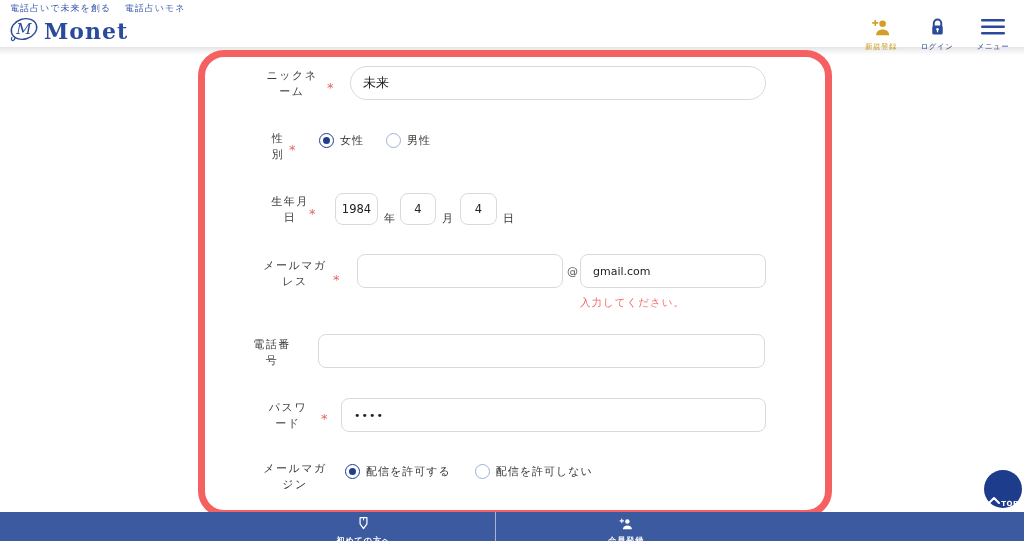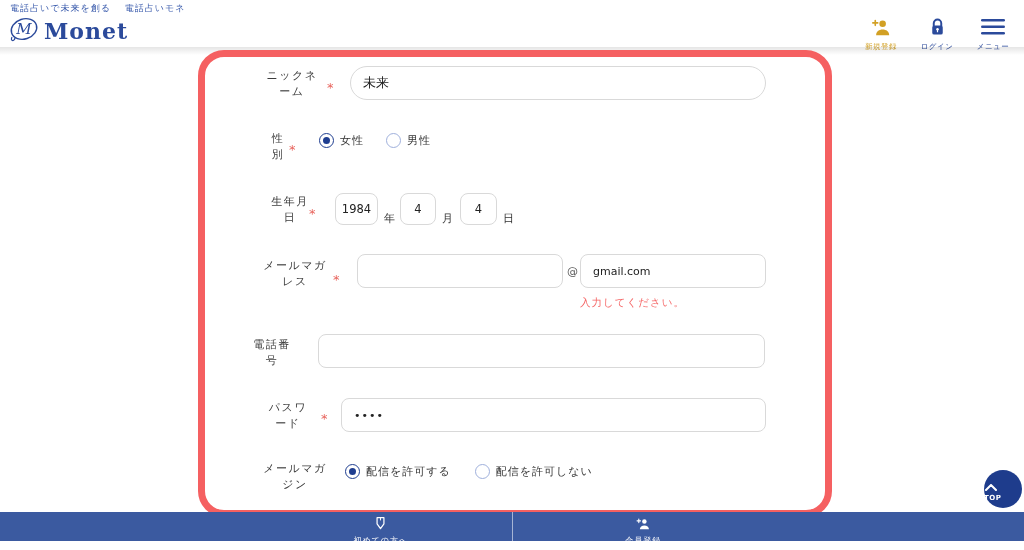--- a/index.html
+++ b/index.html
@@ -48,28 +48,28 @@
   .radio { width:15px; height:15px; border-radius:50%; border:1.5px solid #9fb0dc; background:#fff;
     display:inline-flex; align-items:center; justify-content:center; cursor:pointer; flex:none; }
   .radio.checked { border-color:#1f3e90; }
   .radio .radio-dot { width:0; height:0; }
   .radio.checked .radio-dot { width:7px; height:7px; border-radius:50%; background:#1f3e90; }
   .radio-label { font-size:11px; color:#333; margin-left:6px; letter-spacing:1px; }
   .radio-gap { display:inline-block; }
 
   
   .footer { position:absolute; top:512px; left:0; width:100%; height:29px; background:#3b5aa0; }
-  .footer-nav { position:absolute; left:250px; top:0; width:524px; height:35px; display:flex; }
+  .footer-nav { position:absolute; left:233px; top:0; width:524px; height:35px; display:flex;font-weight:bold; }
   .footer-cell { flex:1 1 0; display:flex; flex-direction:column; align-items:center;
     justify-content:center; gap:1px; cursor:pointer; padding-top:1px; }
   .footer-cell + .footer-cell { border-left:1px solid rgba(255,255,255,0.55); }
   .footer-cell .flbl { font-size:8px; color:#fff; letter-spacing:1px; white-space:nowrap; }
 
   .top-btn { position:absolute; left:984px; top:470px; width:38px; height:38px; border-radius:50%;
-    background:#1e3c8c; display:flex; flex-direction:column; align-items:flex-start; justify-content:center;
+    background:#1e3c8c; display:flex; align-items:flex-end; justify-content:center;
     cursor:pointer; }
   .top-btn .top-lbl { font-size:7px; color:#fff; font-weight:bold; letter-spacing:0.5px; margin-top:-1px; }
 </style>
 </head>
 <body>
 
 <div class="topbar">
   <div class="topbar-text">
     <span>電話占いで未来を創る</span><span class="sep"></span><span>電話占いモネ</span>
   </div>

